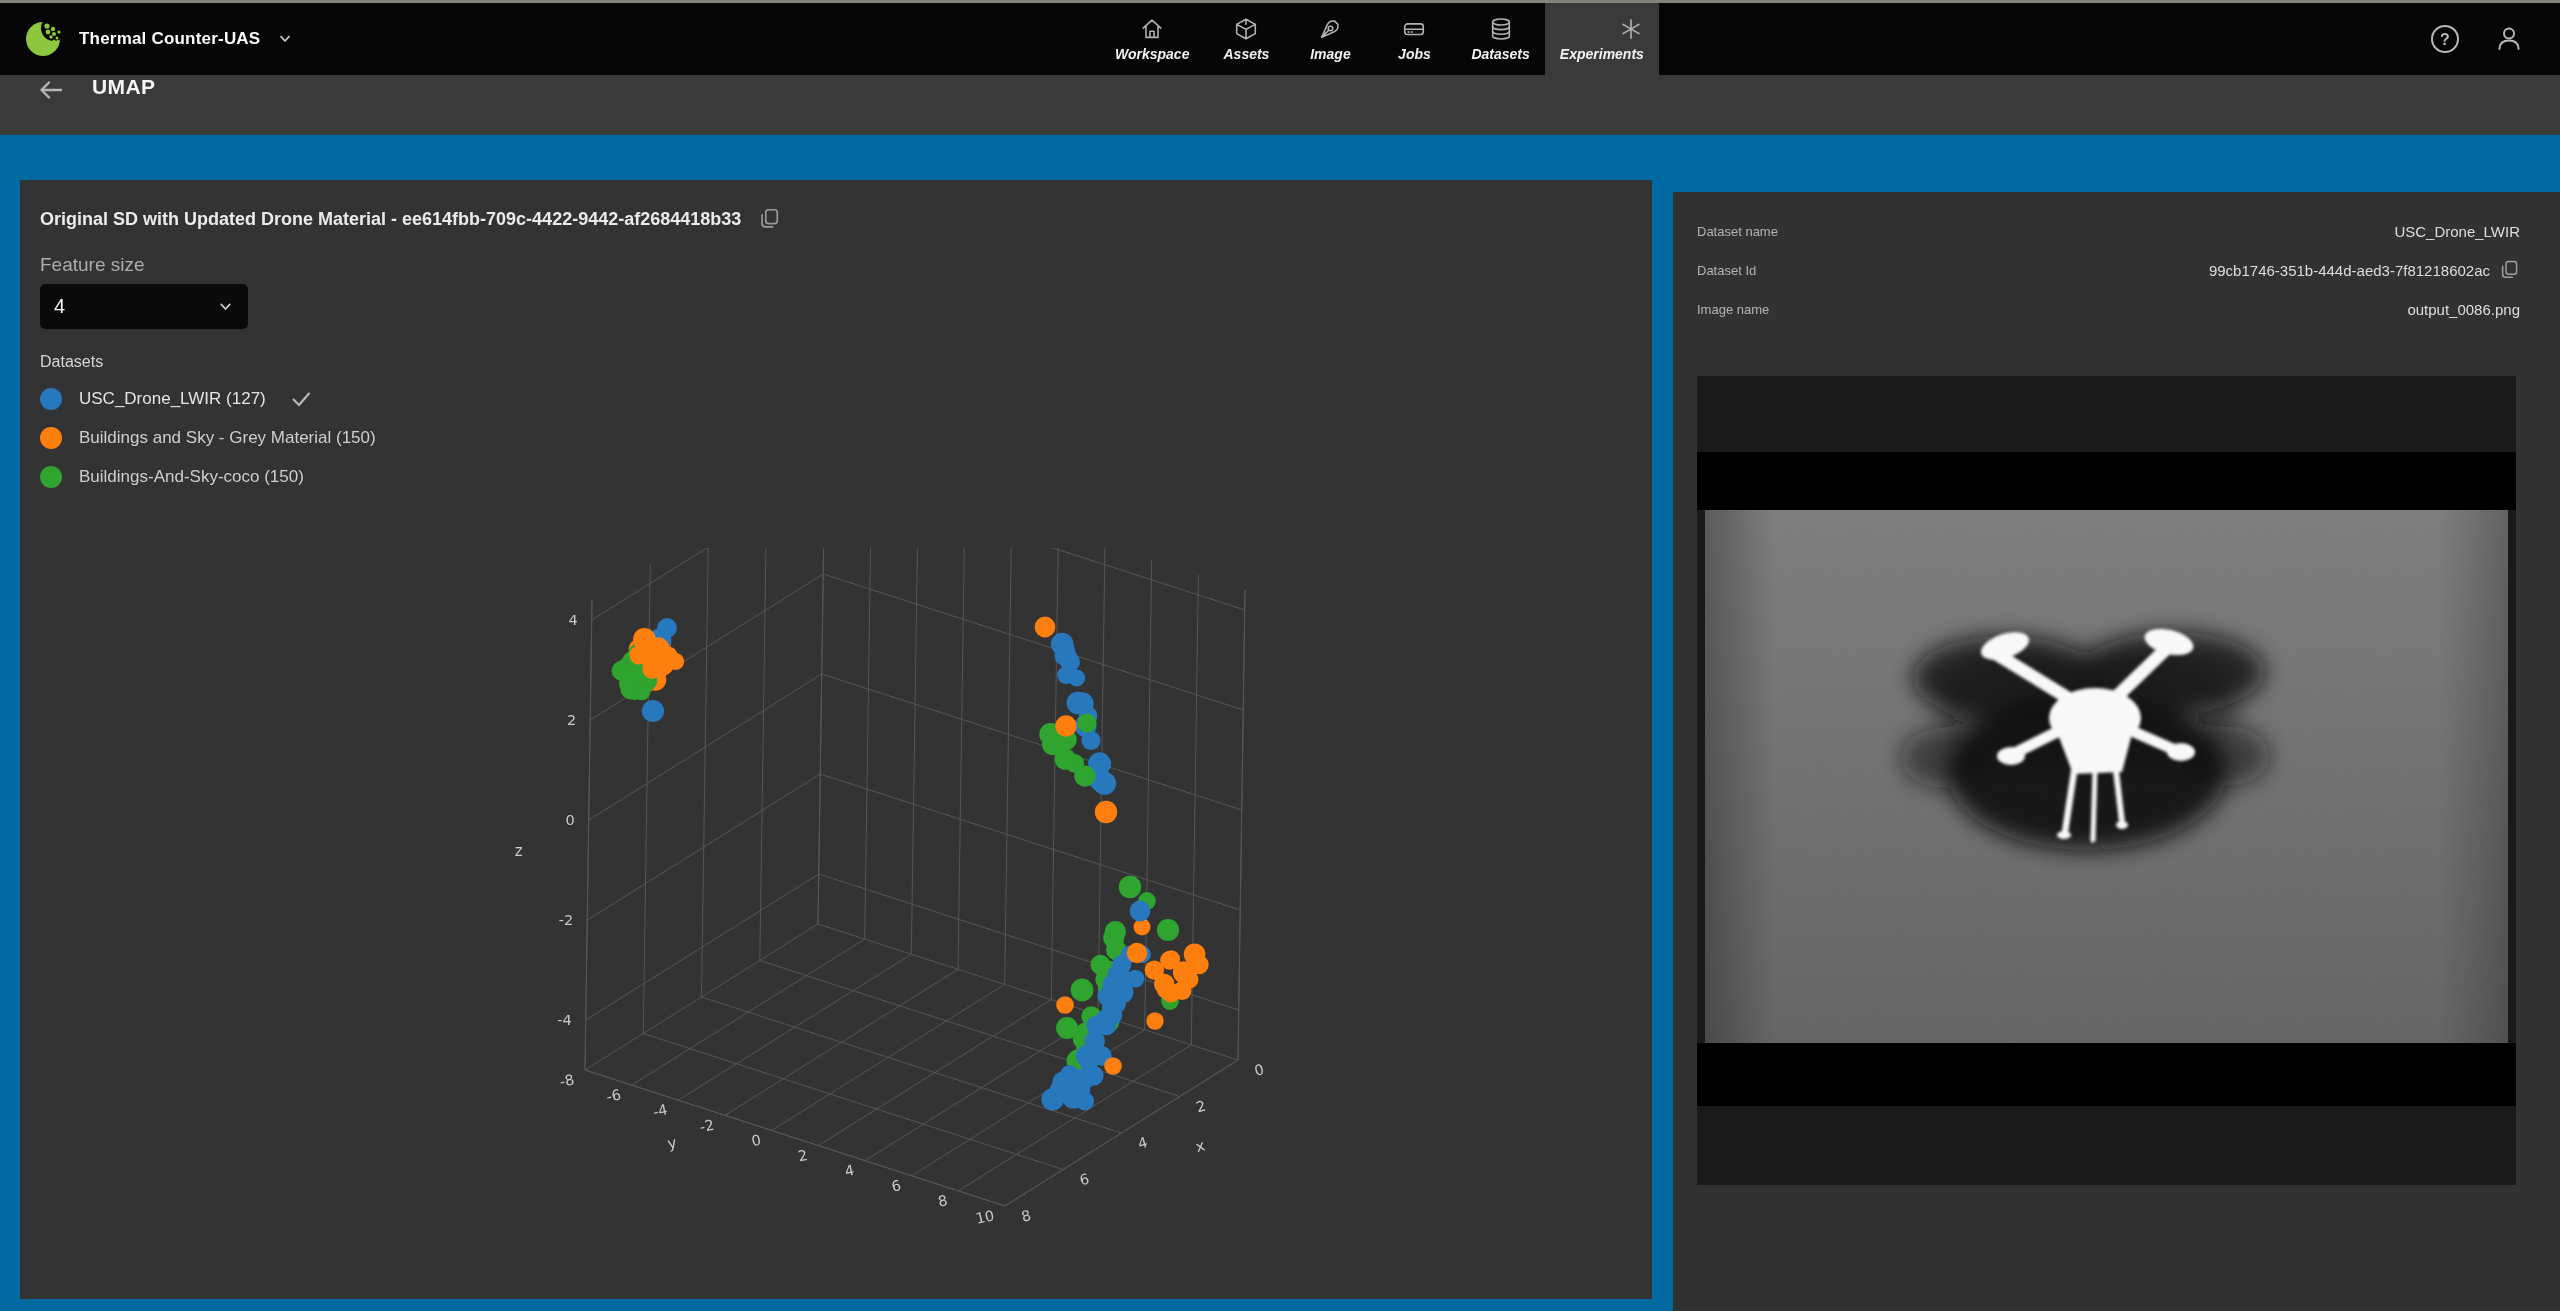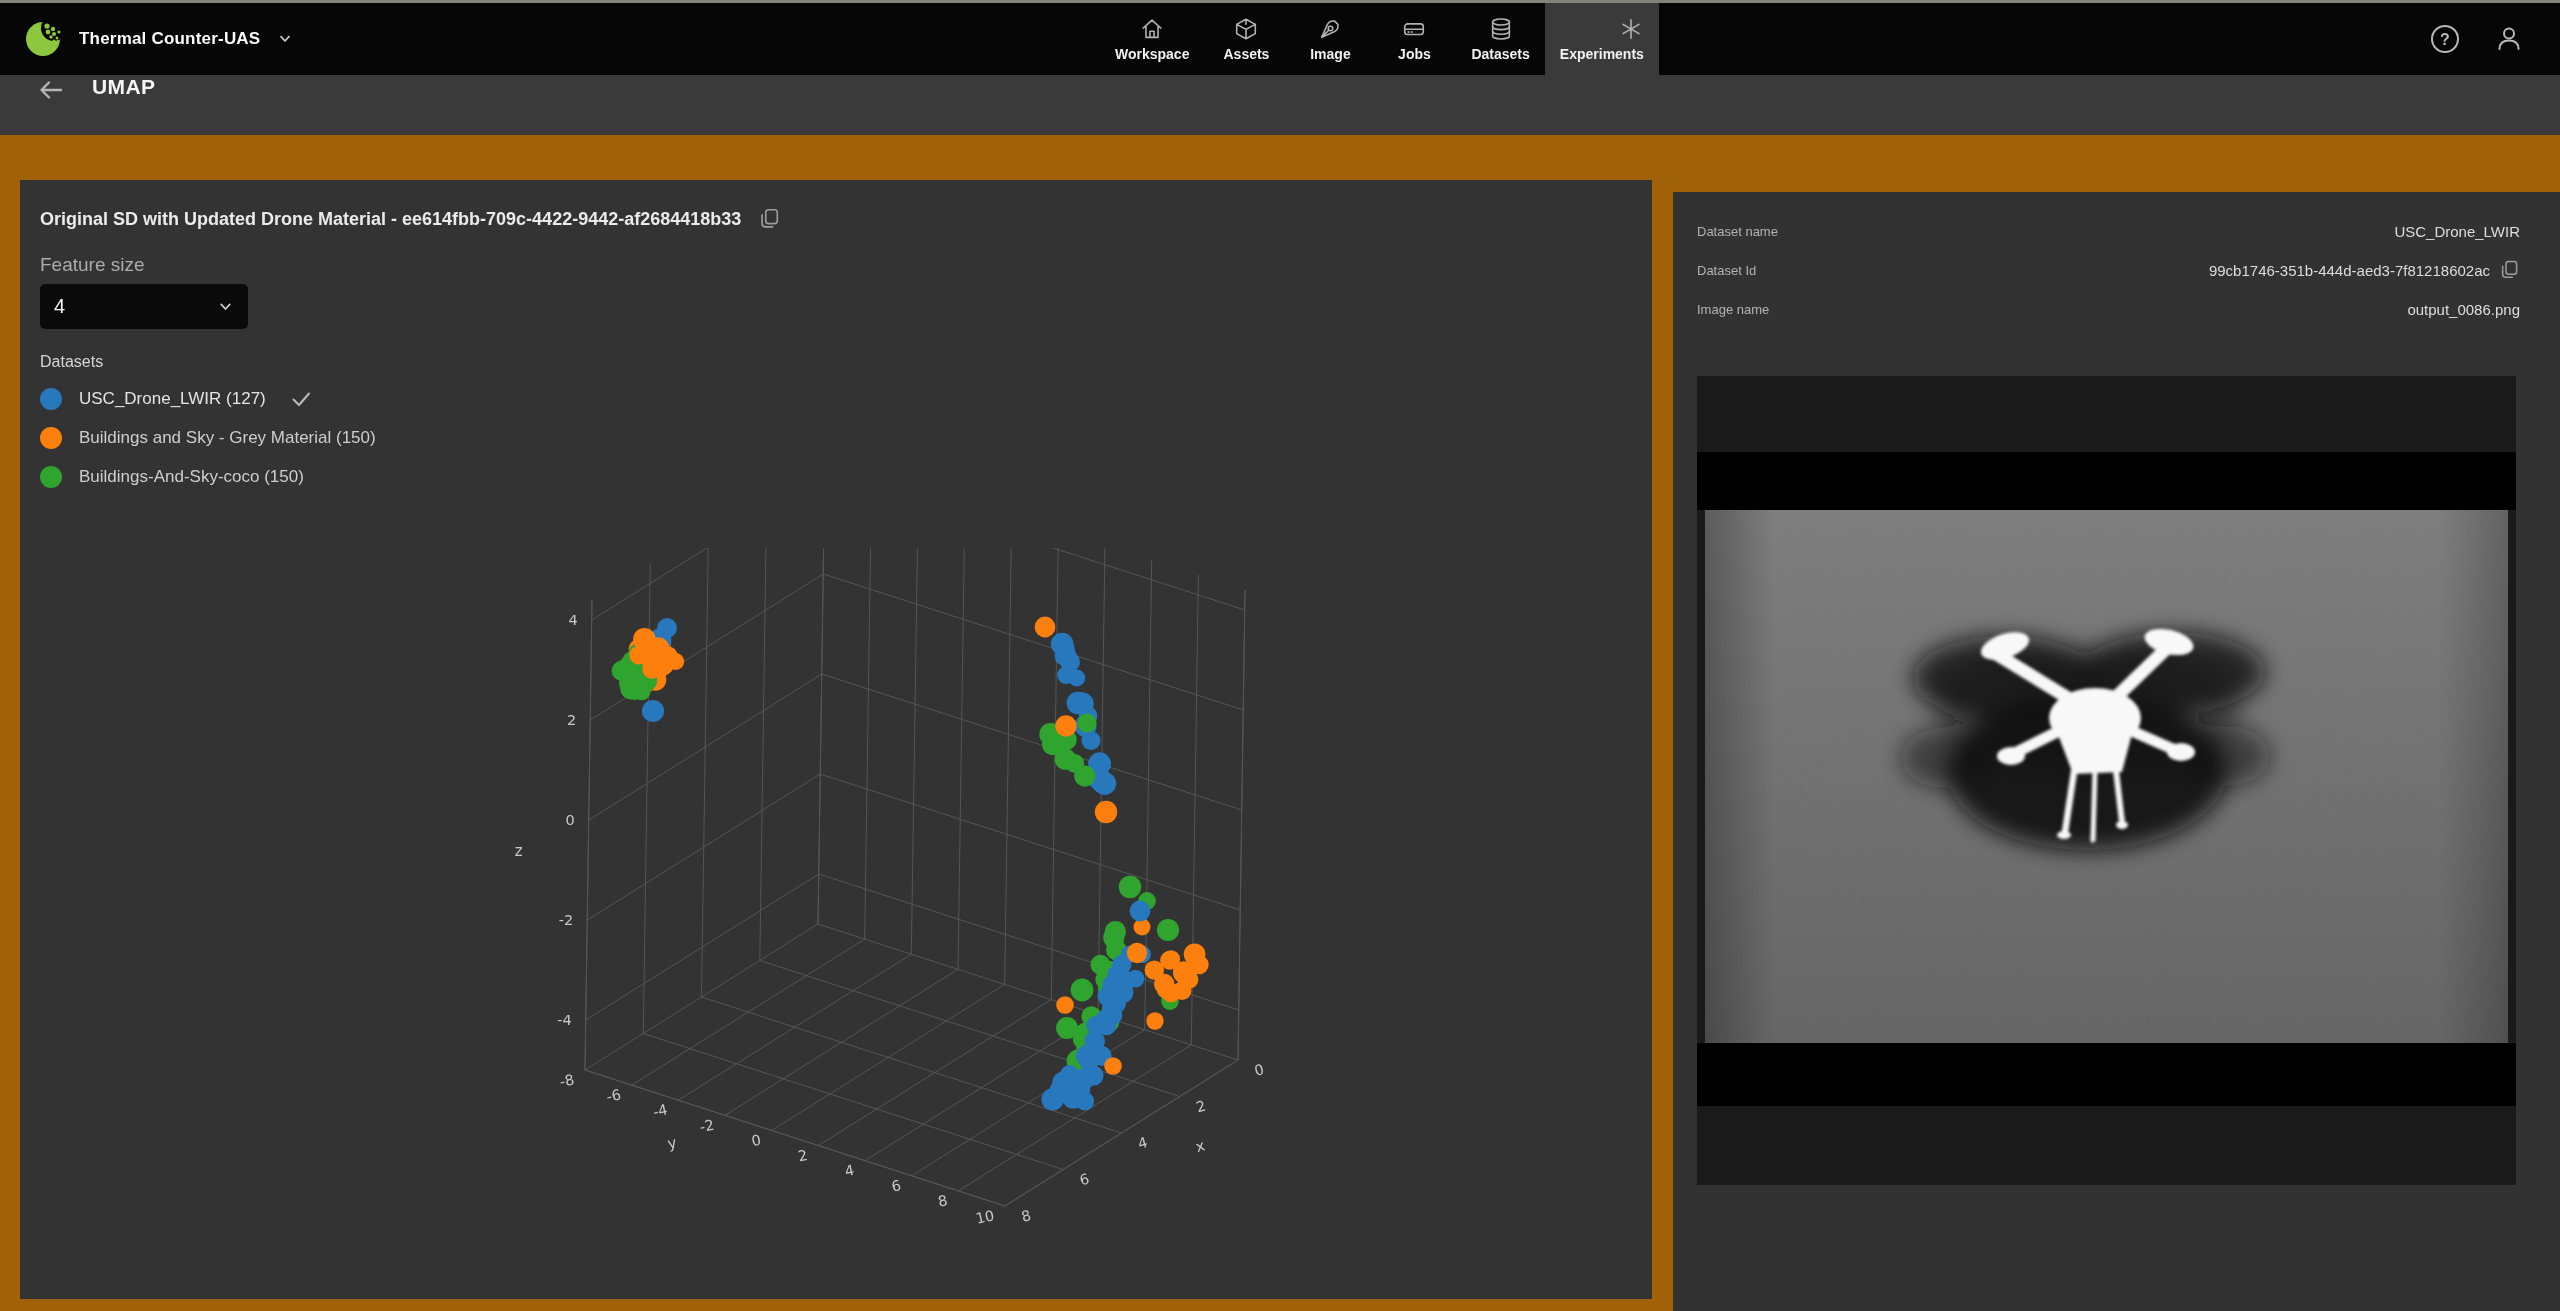--- a/index.html
+++ b/index.html
@@ -1,27 +1,27 @@
 <!DOCTYPE html>
 <html><head>
 <meta charset="utf-8">
 <style>
   html,body{margin:0;padding:0;background:#1e1e1e;}
   *{box-sizing:border-box;}
   body{font-family:"Liberation Sans","DejaVu Sans",sans-serif;color:#e8e8e8;}
-  .screen{position:relative;width:2560px;height:1311px;overflow:hidden;background:#a16207;}
+  .screen{position:relative;width:2560px;height:1311px;overflow:hidden;background:#0369a1;}
   .top-line{position:absolute;left:0;top:0;width:2560px;height:3px;background:#83827d;}
   
   .topbar{position:absolute;left:0;top:3px;width:2560px;height:72px;background:#060606;}
   .brand{position:absolute;left:24px;top:0;height:72px;display:flex;align-items:center;gap:17px;cursor:pointer;}
   .brand-title{font-size:17px;font-weight:bold;color:#fbfbfb;letter-spacing:.2px;}
   .nav{position:absolute;left:1100px;top:0;height:72px;display:flex;align-items:stretch;}
   .nav-item{display:flex;flex-direction:column;align-items:center;justify-content:center;gap:4px;padding:0 15px;min-width:84px;cursor:pointer;}
   .nav-item.active{background:#3a3a3a;align-items:flex-end;}
-  .nav-label{font-size:14px;font-weight:600;color:#f2f2f2;}
+  .nav-label{font-size:14px;font-weight:600;color:#f2f2f2;font-style:italic;}
   .nav-ic{stroke:#b2b2b2;fill:none;stroke-width:1.7;stroke-linecap:round;stroke-linejoin:round;}
   .top-right{position:absolute;right:34px;top:0;height:72px;display:flex;align-items:center;gap:30px;}
   
   .subheader{position:absolute;left:0;top:75px;width:2560px;height:60px;background:#3a3a3a;display:flex;align-items:flex-start;padding-left:34px;gap:26px;}
   .subheader-title{font-size:21px;font-weight:bold;color:#f5f5f5;letter-spacing:.4px;}
   
   .left-panel{position:absolute;left:20px;top:180px;width:1632px;height:1119px;background:#333333;padding:26px 20px 0 20px;}
   .right-panel{position:absolute;left:1673px;top:192px;width:887px;height:1119px;background:#323232;padding:28px 40px 0 24px;}
   .panel-title-row{display:flex;align-items:center;gap:16px;}
   .panel-title{font-size:18px;font-weight:bold;color:#ebebeb;}

